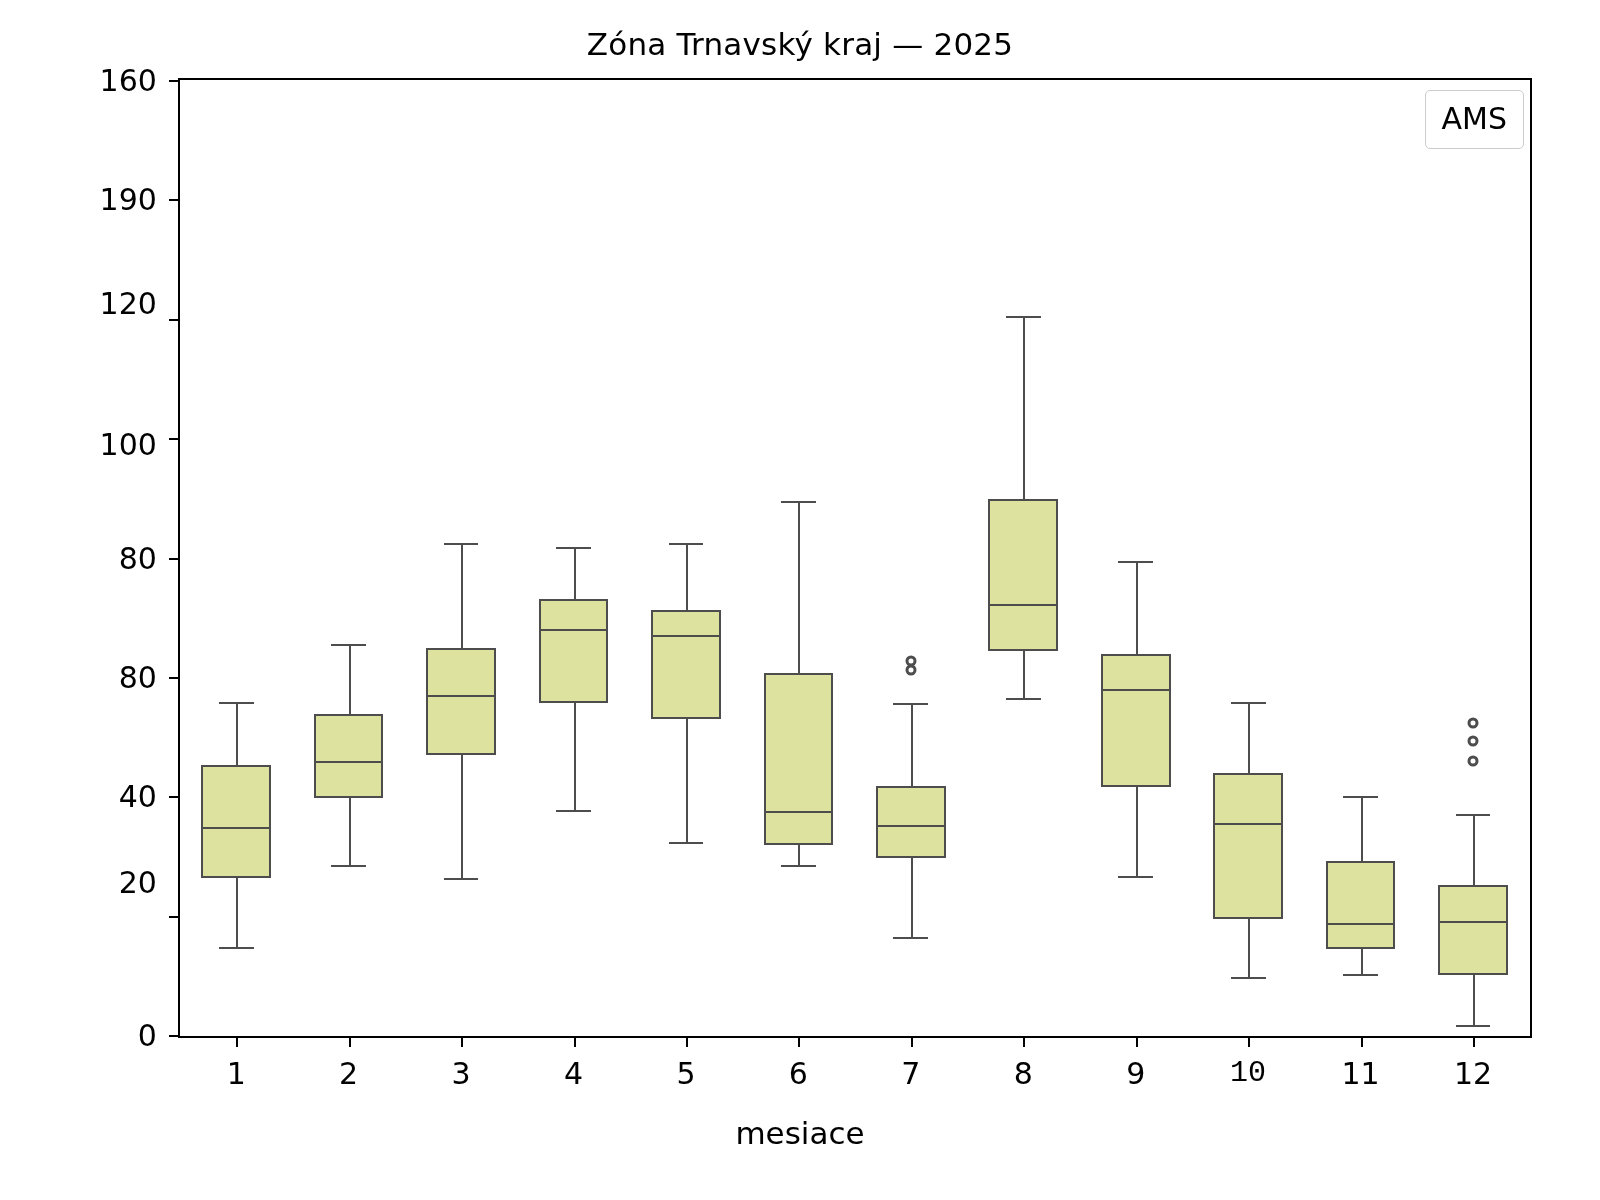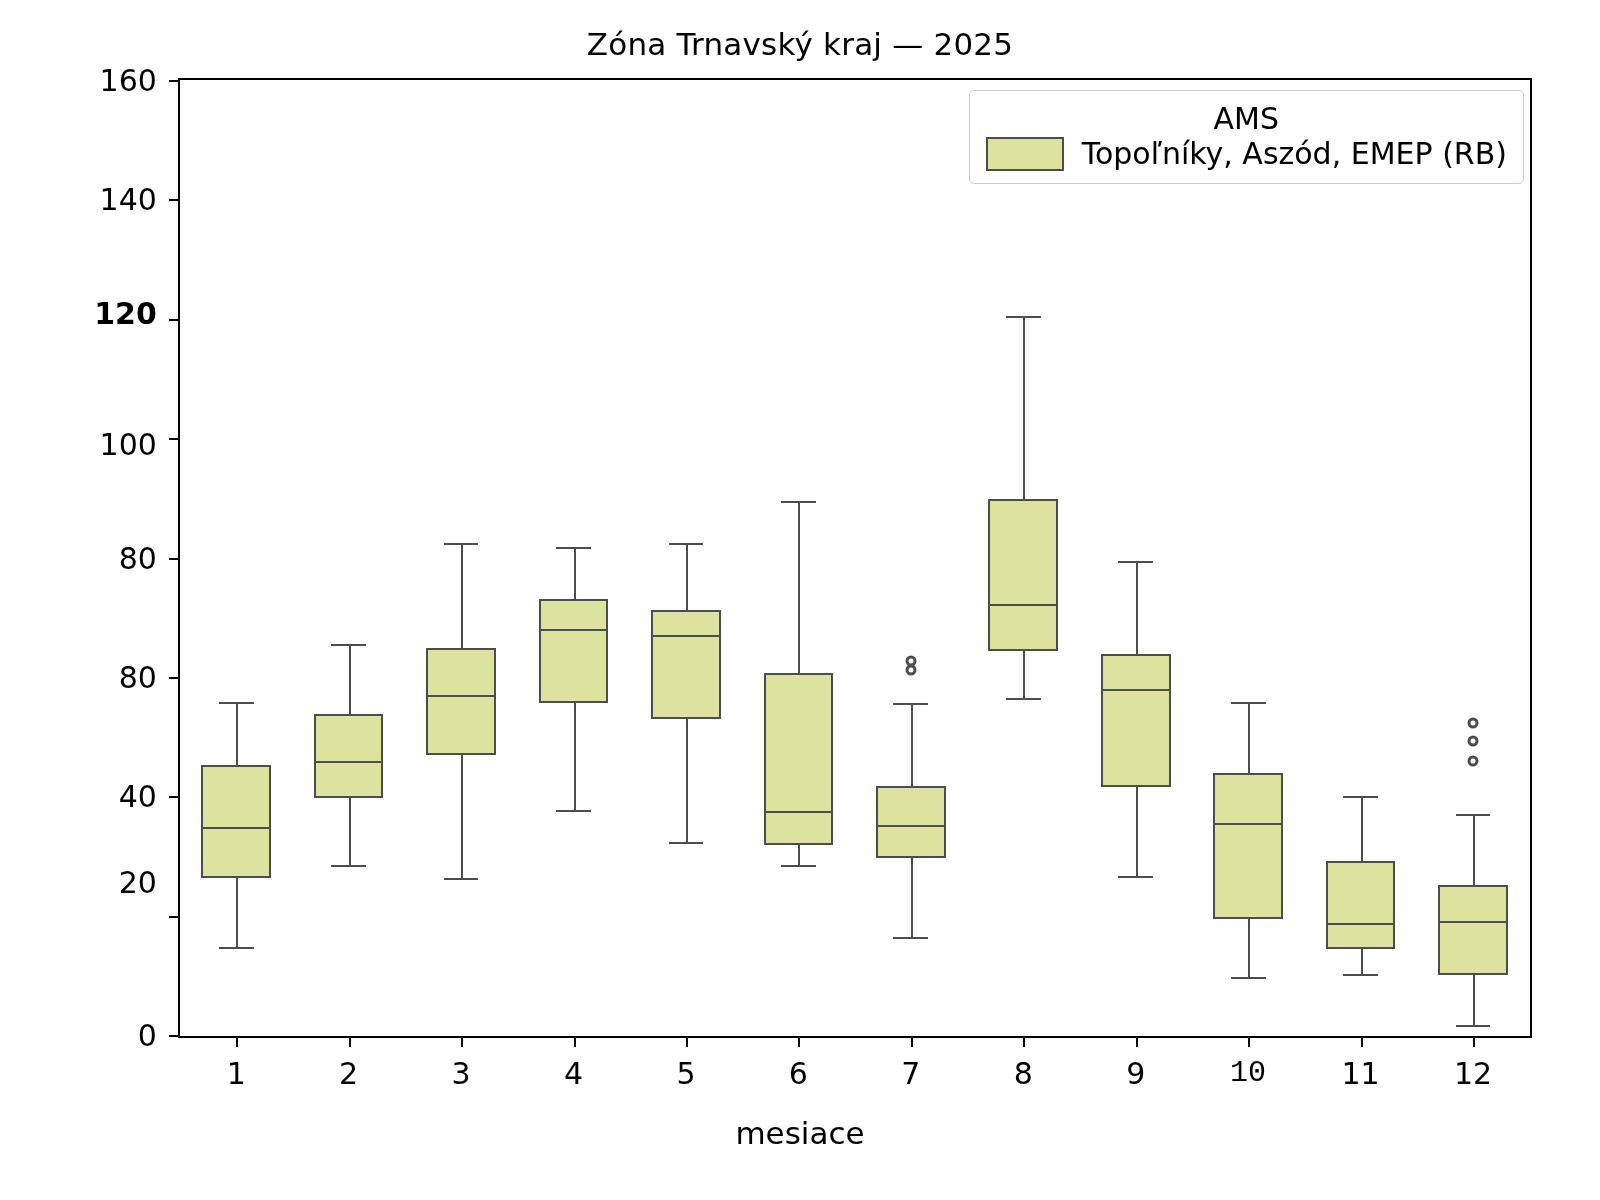--- a/index.html
+++ b/index.html
@@ -85,23 +85,23 @@
         <div class="ytick" style="top: 802px; right: 1373.2px;">20</div>
         <div class="ytickmark" style="top: 716.4px;"></div>
         <div class="ytick" style="top: 716.4px; right: 1373.2px; text-align: center;">40</div>
         <div class="ytickmark" style="top: 597px;"></div>
         <div class="ytick" style="top: 597px; right: 1373.2px;">80</div>
         <div class="ytickmark" style="top: 477.6px;"></div>
         <div class="ytick" style="top: 477.6px; right: 1373.2px;">80</div>
         <div class="ytickmark" style="top: 358.2px;"></div>
         <div class="ytick" style="top: 352px; right: 1373.2px; margin-top: 12px;">100</div>
         <div class="ytickmark" style="top: 238.8px;"></div>
-        <div class="ytick" style="top: 233px; right: 1373.2px; font-weight: bold;">120</div>
+        <div class="ytick" style="top: 223px; right: 1373.2px;">120</div>
         <div class="ytickmark" style="top: 119.4px;"></div>
-        <div class="ytick" style="top: 119.4px; right: 1373.2px;">140</div>
+        <div class="ytick" style="top: 119.4px; right: 1373.2px;">190</div>
         <div class="ytickmark" style="top: 0px;"></div>
         <div class="ytick" style="top: 0px; right: 1373.2px;">160</div>
         <div class="xtickmark" style="left: 56.2167px;"></div>
         <div class="xtick" style="left: 56.2167px;">1</div>
         <div class="xtickmark" style="left: 168.65px;"></div>
         <div class="xtick" style="left: 168.65px;">2</div>
         <div class="xtickmark" style="left: 281.083px;"></div>
         <div class="xtick" style="left: 281.083px;">3</div>
         <div class="xtickmark" style="left: 393.517px;"></div>
         <div class="xtick" style="left: 393.517px;">4</div>
@@ -219,20 +219,16 @@
           <div class="box" style="left: 1258.13px; width: 69.7087px; top: 804.756px; height: 90.147px; background: rgb(221, 227, 158);"></div>
           <div class="median" style="left: 1258.13px; width: 69.7087px; top: 840.576px;"></div>
           <div class="flier" style="left: 1292.98px; top: 680.58px;"></div>
           <div class="flier" style="left: 1292.98px; top: 661.476px;"></div>
           <div class="flier" style="left: 1292.98px; top: 642.969px;"></div>
         </div>
       </div>
 
     <div id="legend">
       <div id="legend-title">AMS</div>
-      <div id="legend-row">
-        <div id="legend-swatch" style="background: rgb(221, 227, 158);"></div>
-        <div id="legend-label">Topoľníky, Aszód, EMEP (RB)</div>
-      </div>
     </div>
   </div>
 
 </div>
 
 </body></html>

